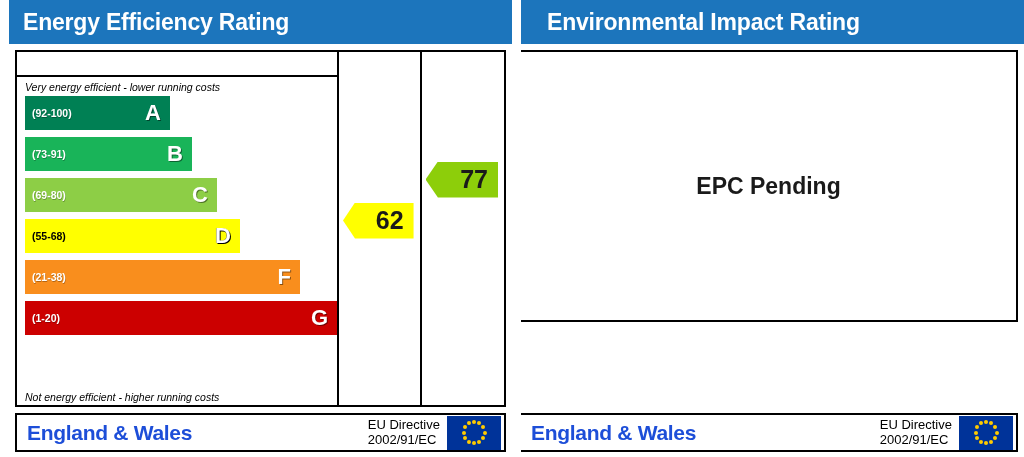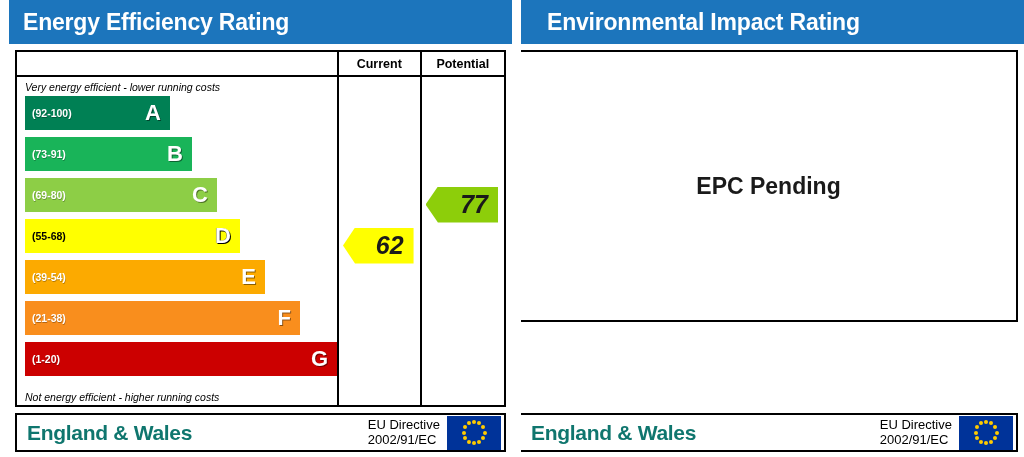--- a/index.html
+++ b/index.html
@@ -182,21 +182,20 @@
     justify-content: flex-end;
     padding-right: 10px;
     box-sizing: border-box;
     clip-path: polygon(0% 50%, 17% 0%, 100% 0%, 100% 100%, 17% 100%);
   }
   .arrow-text {
     font-size: 25px;
     font-weight: bold;
     color: #1a1a1a;
     line-height: 1;
-    font-style: italic;
   }
 
   .value-spacer {
     height: 25px;
   }
 
   
   .pending-body {
     flex: 1;
     padding: 6px 6px 0 0;
@@ -238,21 +237,21 @@
     align-items: center;
     background: #ffffff;
   }
   .panel-footer.right-footer .footer-inner {
     border-left: 0;
   }
   .footer-region {
     flex: 1;
     font-size: 21px;
     font-weight: bold;
-    color: #0f766e;
+    color: #1d4ed8;
     padding-left: 10px;
     letter-spacing: -0.3px;
   }
   .footer-directive {
     font-size: 13px;
     color: #000000;
     line-height: 1.08;
     padding-right: 7px;
     white-space: nowrap;
   }
@@ -312,65 +311,57 @@
               </div>
             </div>
 
             <div class="band-row">
               <div class="band-bar" style="width:215px;background:#ffff00;">
                 <span class="band-range dark">(55-68)</span>
                 <span class="band-letter outline-dark">D</span>
               </div>
             </div>
 
-            <div class="band-row">
-              <div class="band-bar" style="width:240px;background:#fcaa00;">
-                <span class="band-range">(39-54)</span>
-                <span class="band-letter">E</span>
-              </div>
-            </div>
 
             <div class="band-row">
               <div class="band-bar" style="width:275px;background:#f98e1d;">
                 <span class="band-range">(21-38)</span>
                 <span class="band-letter">F</span>
               </div>
             </div>
 
             <div class="band-row">
               <div class="band-bar" style="width:312px;background:#cc0000;">
                 <span class="band-range">(1-20)</span>
                 <span class="band-letter">G</span>
               </div>
             </div>
 
           </div>
           <div class="caption bottom">Not energy efficient - higher running costs</div>
         </div>
 
         <div class="col-value current">
-          <div class="col-head">Current</div>
           <div class="value-spacer"></div>
           <div class="value-slot"></div>
           <div class="value-slot"></div>
           <div class="value-slot"></div>
           <div class="value-slot">
             <div class="arrow-wrap">
               <div class="arrow" style="background:#ffff00;">
                 <span class="arrow-text">62</span>
               </div>
             </div>
           </div>
           <div class="value-slot"></div>
           <div class="value-slot"></div>
           <div class="value-slot"></div>
         </div>
 
         <div class="col-value">
-          <div class="col-head">Potential</div>
           <div class="value-spacer"></div>
           <div class="value-slot"></div>
           <div class="value-slot"></div>
           <div class="value-slot">
             <div class="arrow-wrap">
               <div class="arrow" style="background:#8dce0a;">
                 <span class="arrow-text">77</span>
               </div>
             </div>
           </div>

